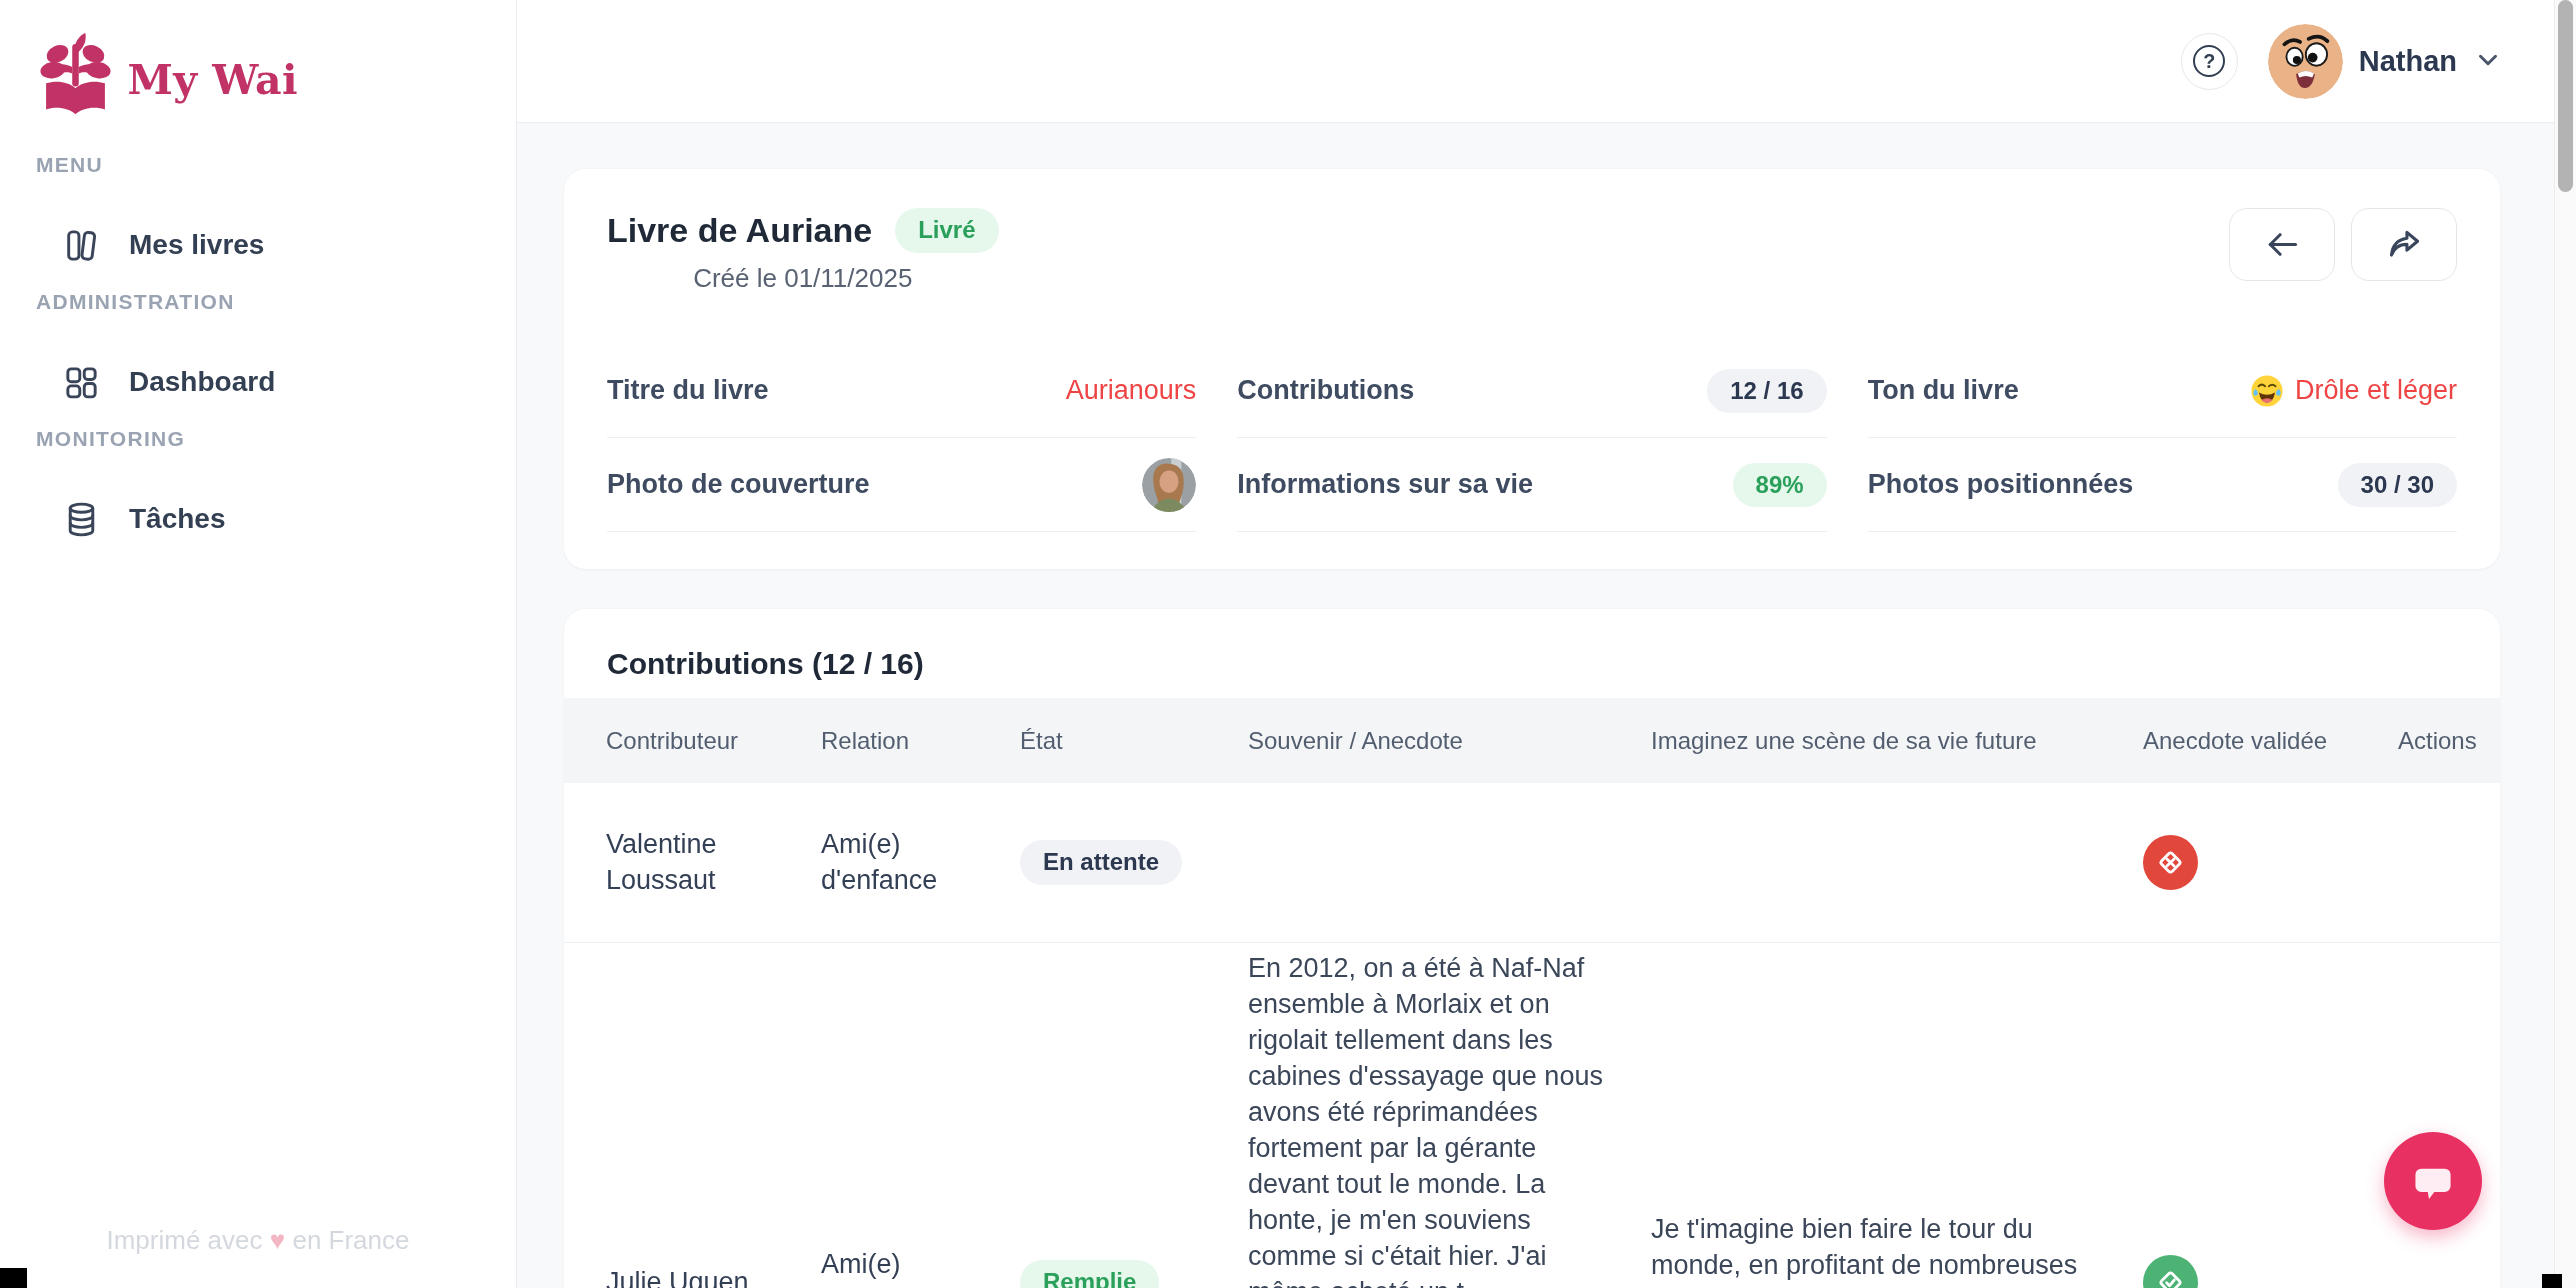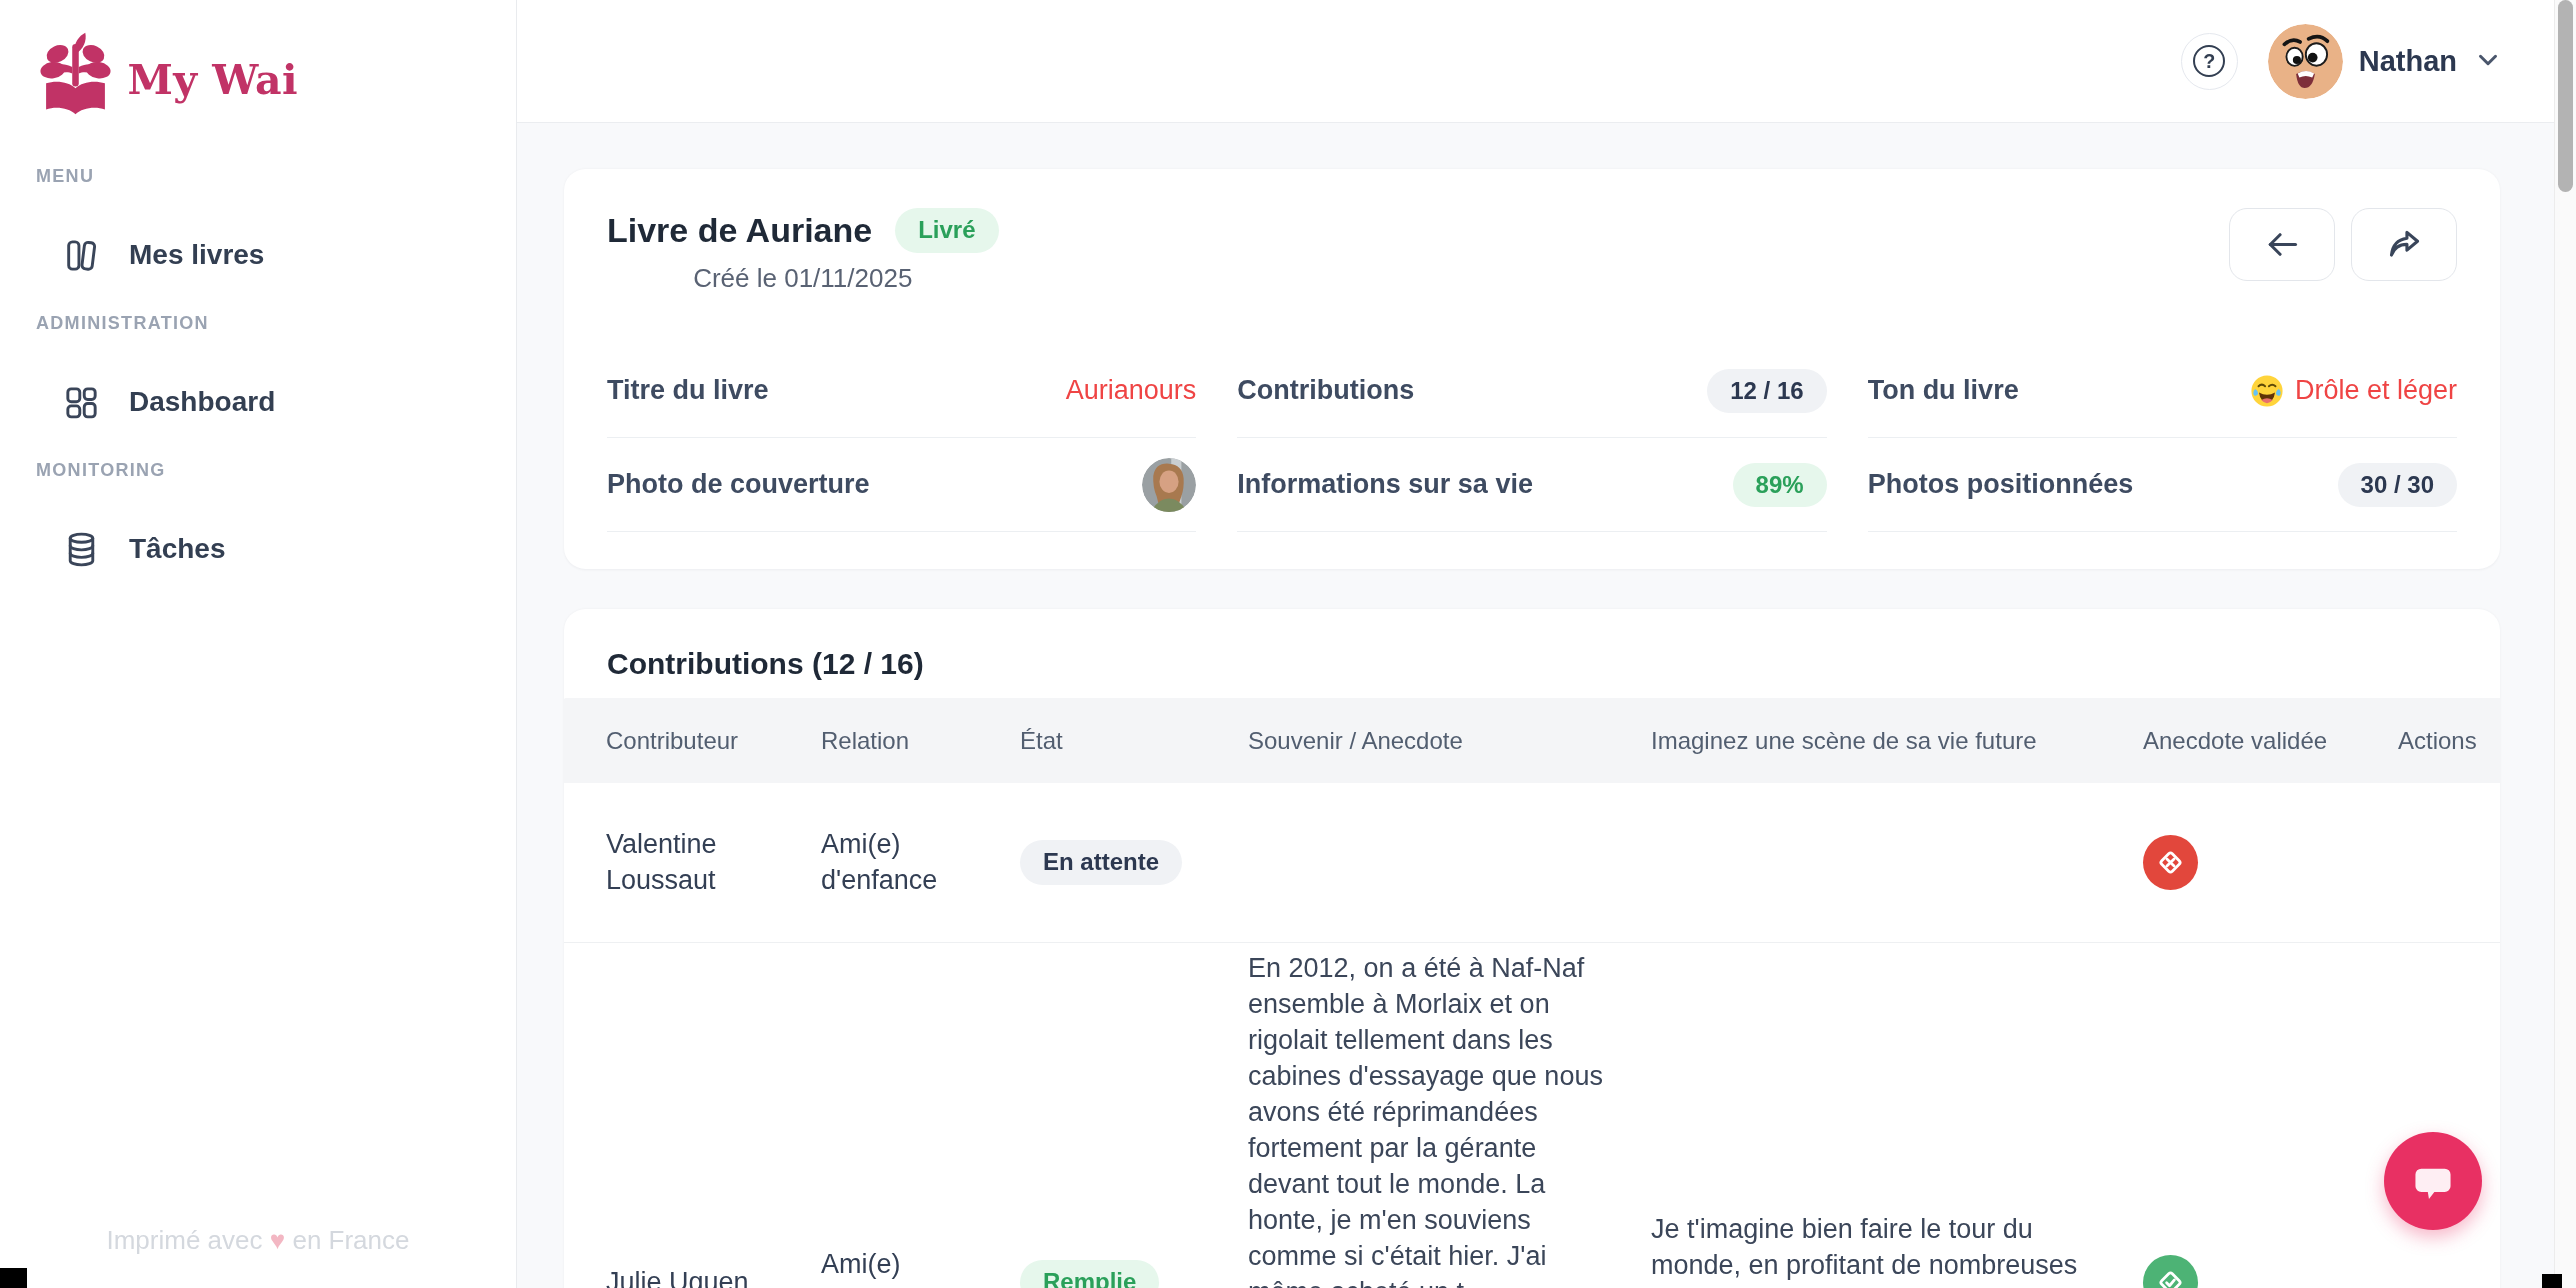--- a/index.html
+++ b/index.html
@@ -13,21 +13,21 @@
   
   .sidebar {
     width:517px; min-width:517px; height:1288px; background:#ffffff;
     border-right:0.9px solid #e9ebee; padding:27px 36px 0 36px;
     display:flex; flex-direction:column; position:relative;
   }
   .logo { display:flex; align-items:center; gap:12.5px; margin-top:3.6px; }
   .logo svg { width:79px; height:98px; }
   .logo-text { font-family:"DejaVu Serif","Liberation Serif",serif; font-weight:700; font-size:41px; color:#c13366; letter-spacing:0.4px; }
   .section-label {
-    margin-top:37px; font-size:18px; font-weight:600; letter-spacing:1.3px;
+    margin-top:24px; font-size:21px; font-weight:600; letter-spacing:1.3px;
     color:#9aa3b2; text-transform:uppercase;
   }
   .side-item { display:flex; align-items:center; gap:27px; margin-top:48px; padding-left:25px; cursor:pointer; }
   .side-item svg { width:41px; height:41px; stroke:#3a4559; fill:none; stroke-width:1.7; stroke-linecap:round; stroke-linejoin:round; }
   .side-item span.lbl { font-size:28px; font-weight:600; color:#333f52; }
   .sidebar-footer {
     position:absolute; bottom:32px; left:0; width:100%;
     text-align:center; font-size:26px; color:#d4d8de; font-weight:500;
   }
   .sidebar-footer .heart { color:#f3b7c3; }

